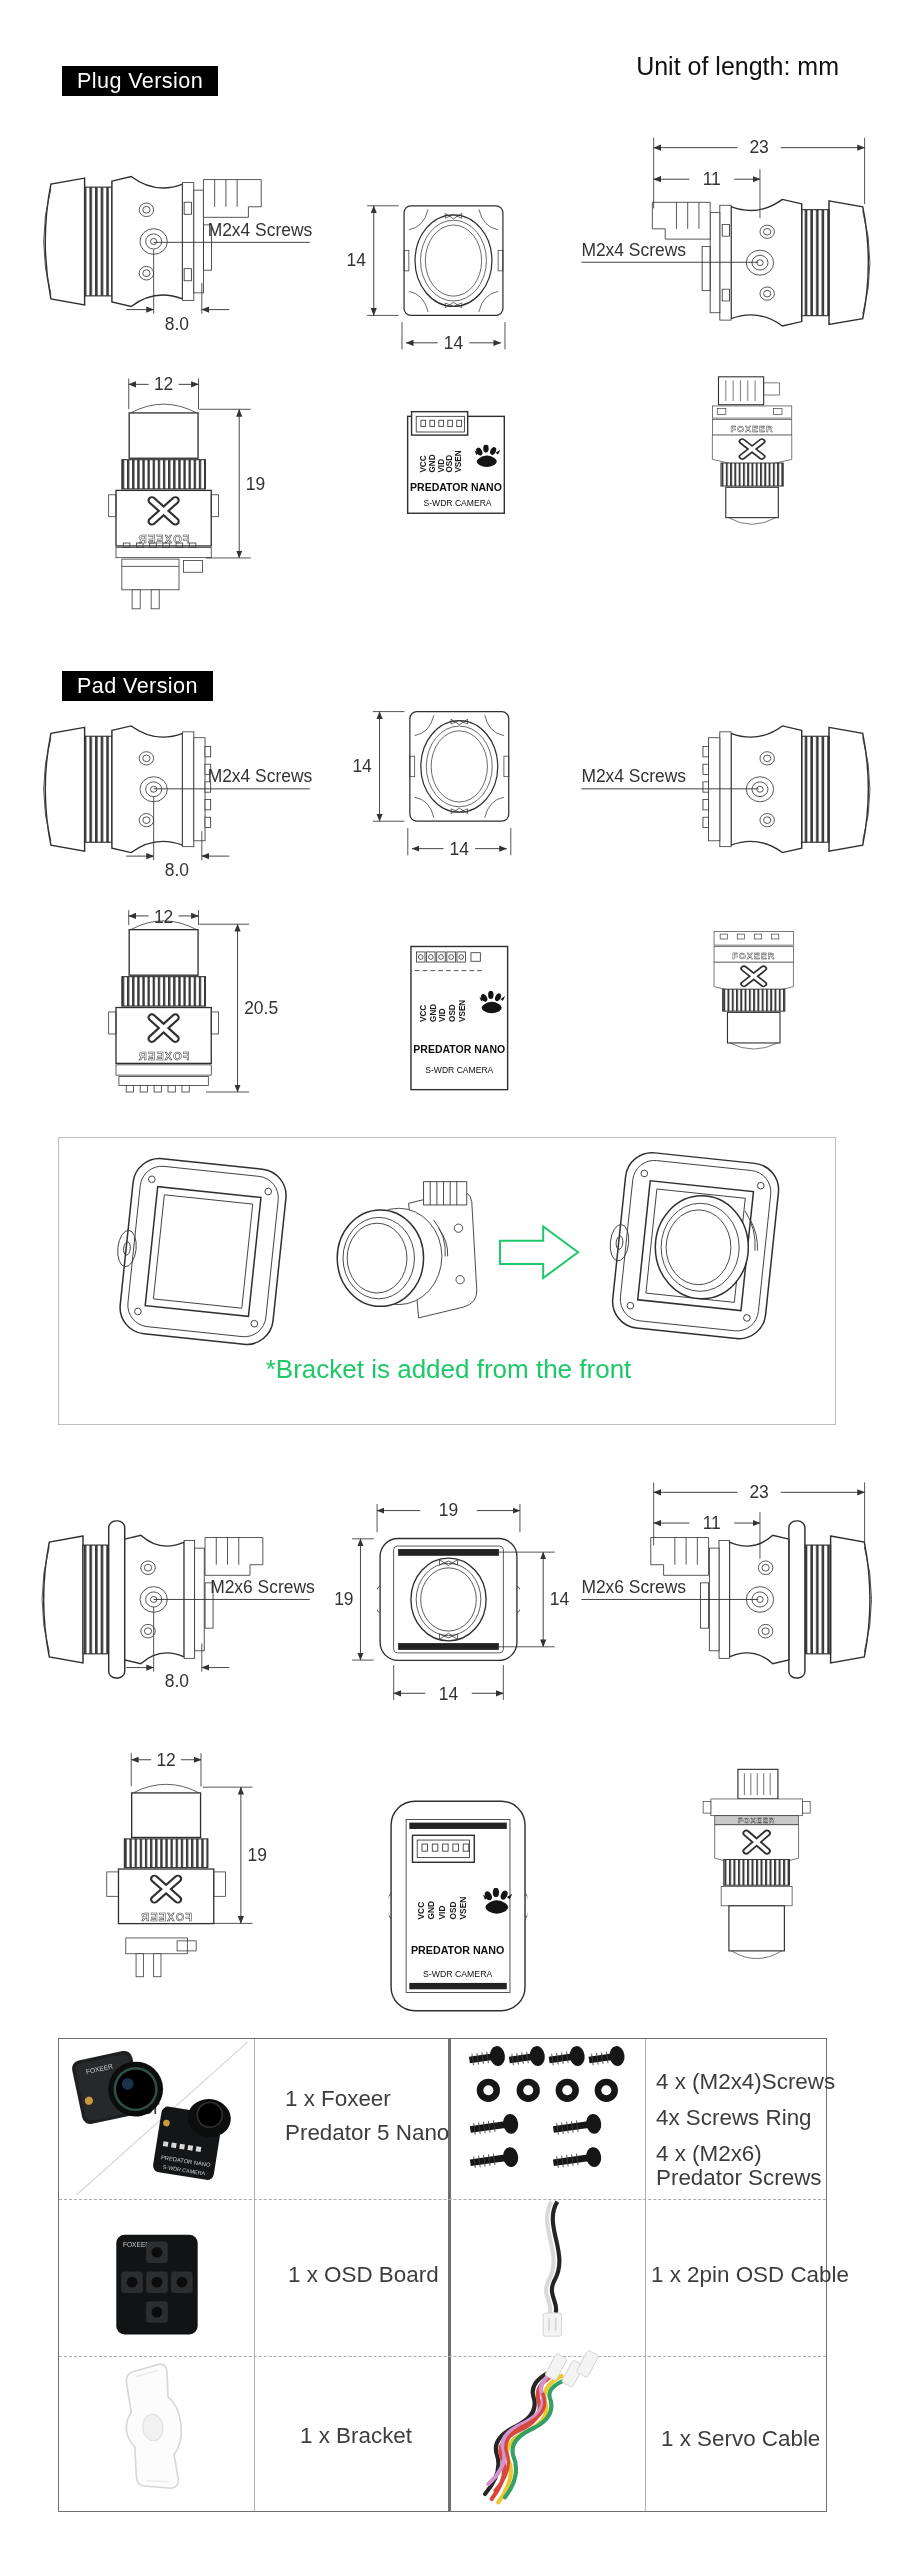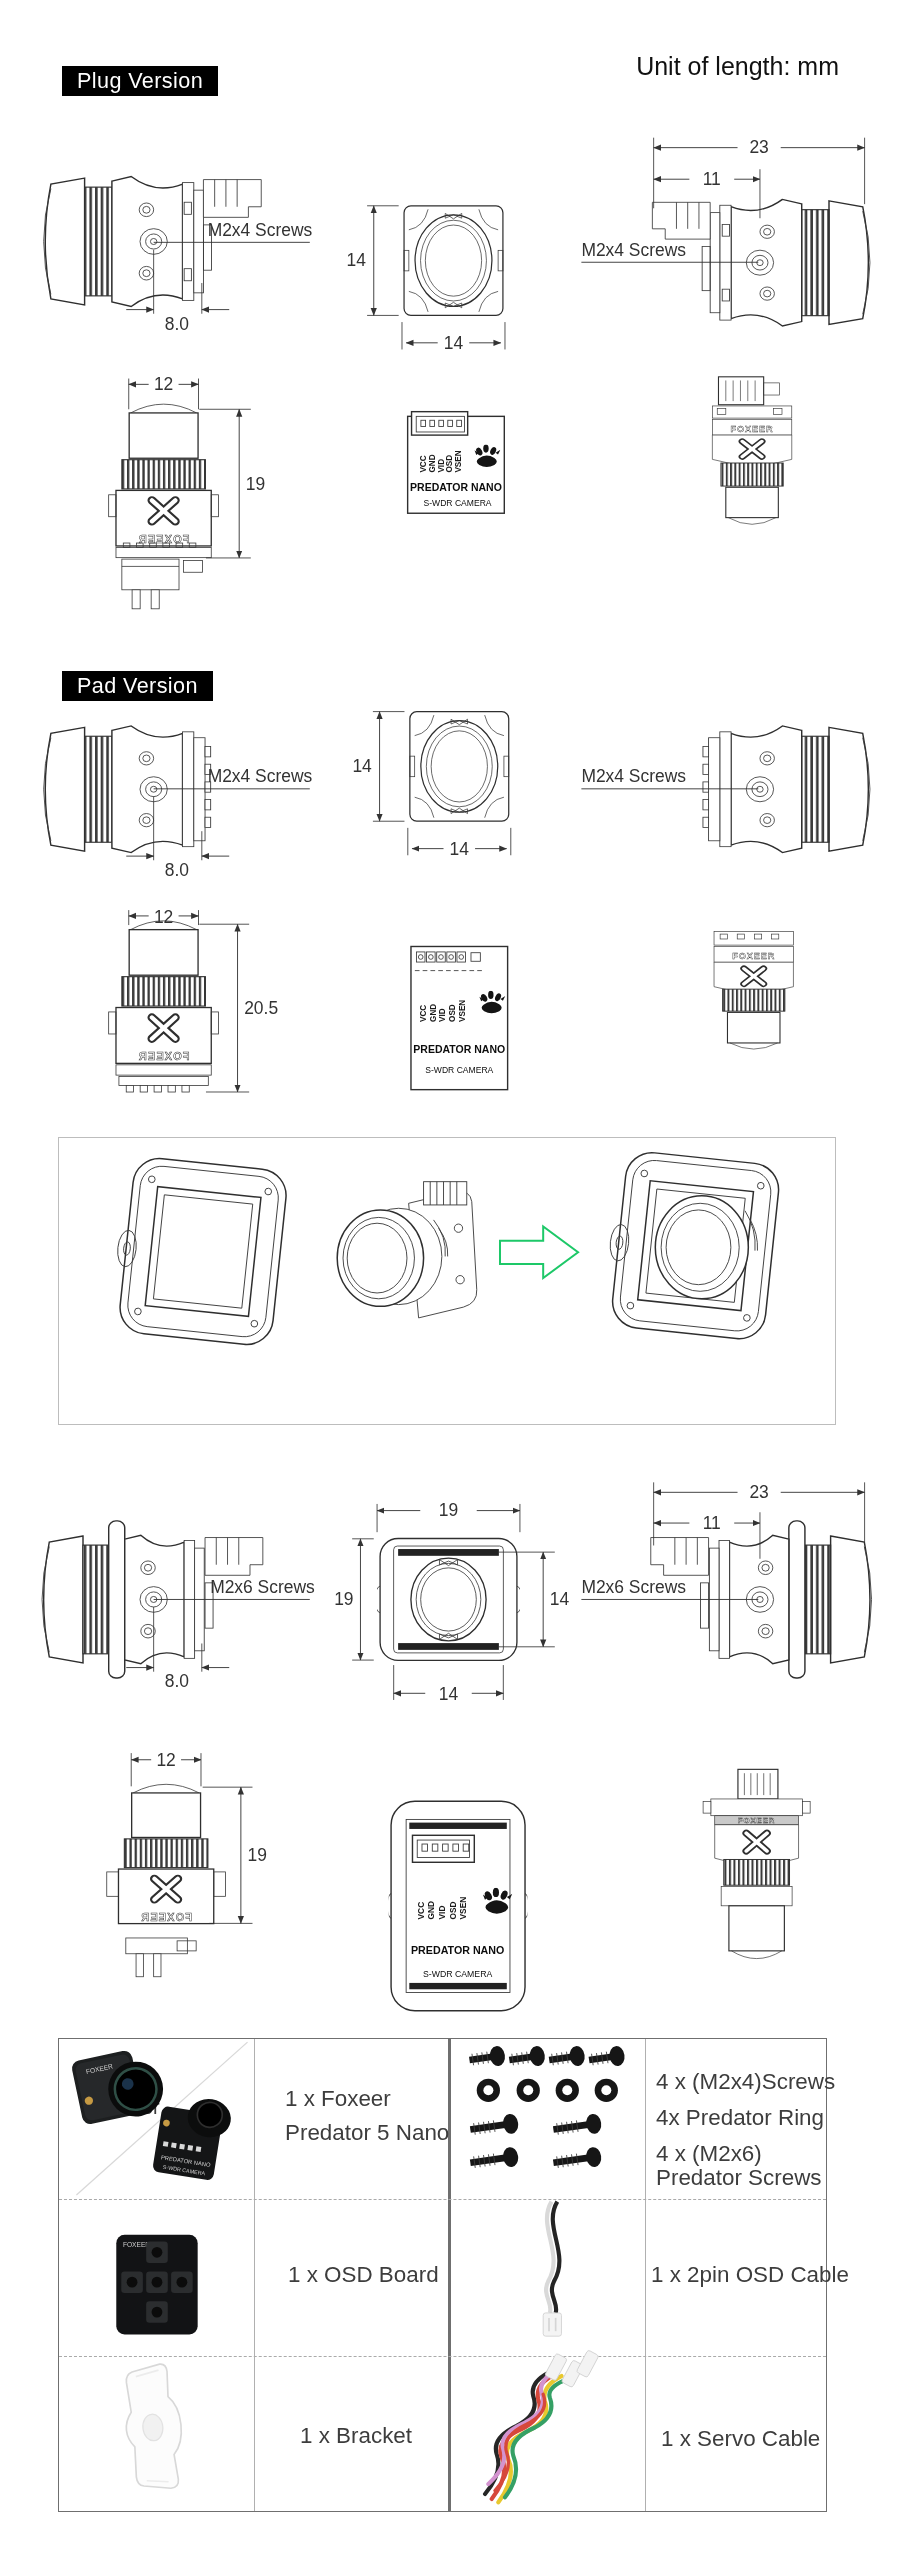--- a/index.html
+++ b/index.html
@@ -40,33 +40,34 @@
 </head>
 <body>
 
 <div class="page">
 
   <div class="badge" style="left:62px;top:50px">Plug Version</div>
   <div class="unit">Unit of length: mm</div>
   <div class="badge" style="left:62px;top:655px">Pad Version</div>
 
   <div class="note-box"></div>
+  <div class="note-text">*Bracket is added from the front</div>
 
   <div class="ptable">
     <div class="vline" style="left:195px"></div>
     <div class="vline vmid" style="left:389px"></div>
     <div class="vline" style="left:586px"></div>
     <div class="hdot" style="top:160px"></div>
     <div class="hdot" style="top:317px"></div>
 
     <div class="orlabel" style="left:83px;top:57px">or</div>
     <div class="tlabel" style="left:226px;top:47px">1 x Foxeer</div>
     <div class="tlabel" style="left:226px;top:81px">Predator 5 Nano</div>
     <div class="tlabel" style="left:597px;top:30px">4 x (M2x4)Screws</div>
-    <div class="tlabel" style="left:597px;top:66px">4x Predator Ring</div>
+    <div class="tlabel" style="left:597px;top:66px">4x Screws Ring</div>
     <div class="tlabel" style="left:597px;top:102px">4 x (M2x6)</div>
     <div class="tlabel" style="left:597px;top:126px">Predator Screws</div>
     <div class="tlabel" style="left:229px;top:223px">1 x OSD Board</div>
     <div class="tlabel" style="left:592px;top:223px">1 x 2pin OSD Cable</div>
     <div class="tlabel" style="left:241px;top:384px">1 x Bracket</div>
     <div class="tlabel" style="left:602px;top:387px">1 x Servo Cable</div>
   </div>
 
   <svg class="art" viewBox="0 0 1080 3100" xmlns="http://www.w3.org/2000/svg">
     <defs>

